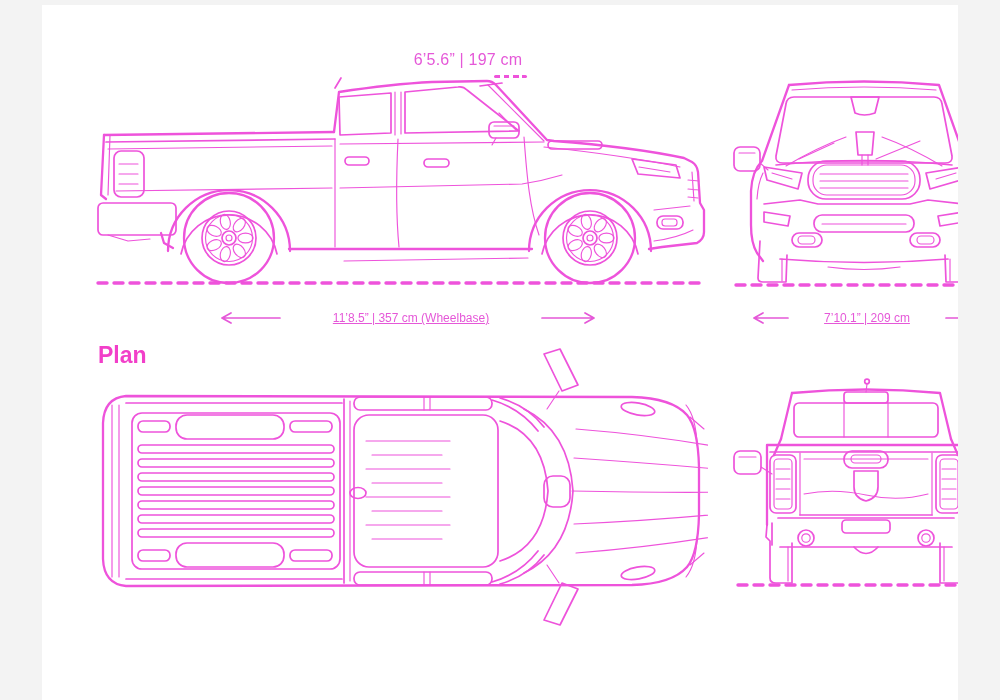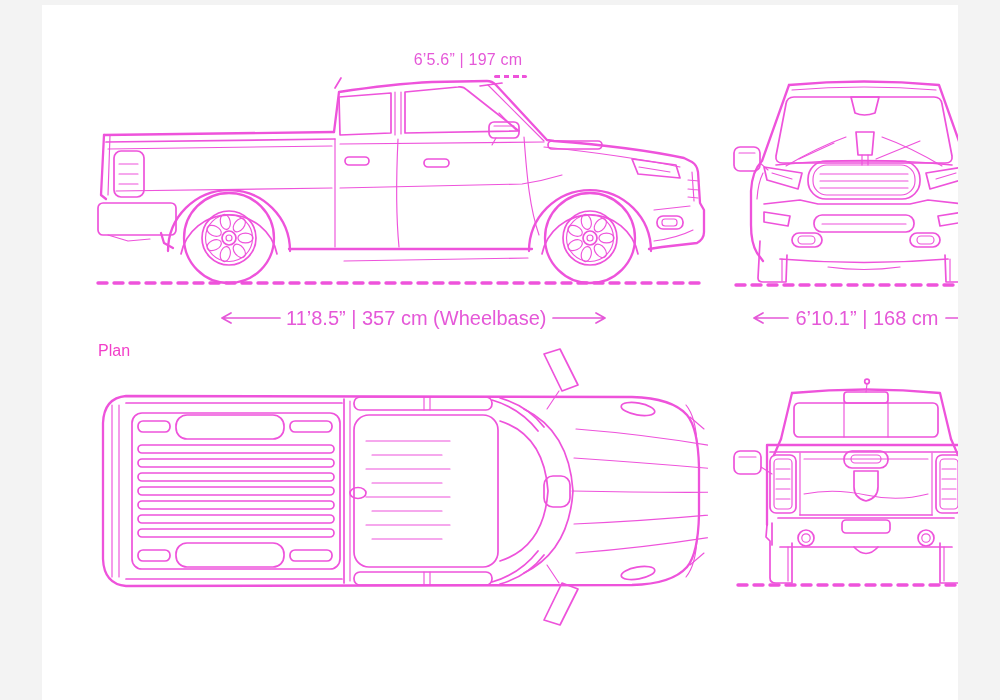--- a/index.html
+++ b/index.html
@@ -20,24 +20,24 @@
   svg.art .d{fill:none;stroke:currentColor;stroke-width:1.15;stroke-linecap:round;stroke-linejoin:round;}
   svg.art .g{fill:none;stroke:currentColor;stroke-width:3.4;stroke-linecap:round;stroke-dasharray:9 7;}
   .dim-label{
     position:absolute;color:var(--text-pink);font-size:16px;letter-spacing:.2px;
     white-space:nowrap;text-align:center;
   }
   .dim-row{
     position:absolute;display:flex;align-items:center;justify-content:space-between;
     height:20px;color:var(--text-pink);
   }
-  .dim-row .lbl{font-size:20px;color:var(--text-pink);white-space:nowrap;padding:0 4px;}
+  .dim-row .lbl{font-size:12px;color:var(--text-pink);white-space:nowrap;padding:0 4px;text-decoration:underline;}
   .dim-row svg{display:block;flex:none;}
   .plan-title{
-    position:absolute;color:var(--plan-pink);font-size:16px;font-weight:normal;
+    position:absolute;color:var(--plan-pink);font-size:23px;font-weight:bold;
   }
   .roof-dash{
     position:absolute;height:3.4px;border-radius:2px;
     background:repeating-linear-gradient(90deg,var(--pink) 0 5.5px,transparent 5.5px 9.5px);
   }
 </style>
 </head>
 <body>
 
 <div class="canvas">
@@ -202,21 +202,21 @@
     <span class="lbl">11’8.5” | 357 cm (Wheelbase)</span>
     <svg width="56" height="14" viewBox="0 0 56 14">
       <path d="M2,7 H54 M45,2 L54,7 L45,12" fill="none" stroke="currentColor" stroke-width="1.7" stroke-linecap="round" stroke-linejoin="round"></path>
     </svg>
   </div>
 
   <div class="dim-row" style="left:710px;top:303px;width:230px;">
     <svg width="38" height="14" viewBox="0 0 38 14">
       <path d="M2,7 H36 M11,2 L2,7 L11,12" fill="none" stroke="currentColor" stroke-width="1.7" stroke-linecap="round" stroke-linejoin="round"></path>
     </svg>
-    <span class="lbl">6’10.1” | 168 cm</span>
+    <span class="lbl">7’10.1” | 209 cm</span>
     <svg width="38" height="14" viewBox="0 0 38 14">
       <path d="M2,7 H36 M27,2 L36,7 L27,12" fill="none" stroke="currentColor" stroke-width="1.7" stroke-linecap="round" stroke-linejoin="round"></path>
     </svg>
   </div>
 
   <div class="plan-title" style="left:56px;top:337px;">Plan</div>
 
   <svg class="art" style="left:50px;top:340px;" width="616" height="284" viewBox="0 0 616 284">
     <path class="o" d="M34,51 Q12,53 11,78 L11,214 Q12,239 34,241 L540,240 Q580,239 595,222 Q606,209 607,170 L607,122 Q606,83 595,70 Q580,53 540,52 Z"></path>
     <g>

